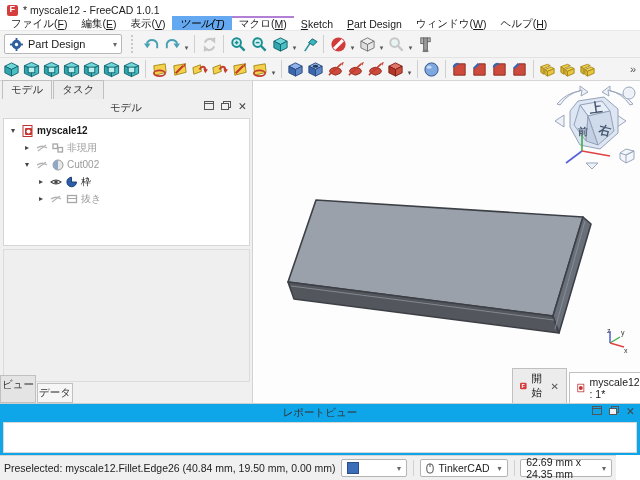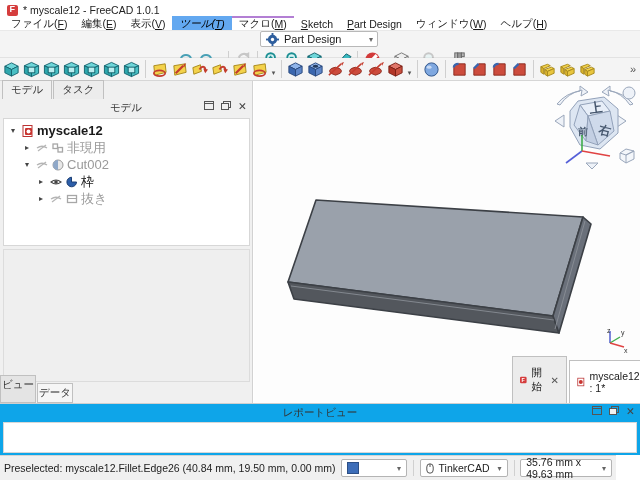--- a/index.html
+++ b/index.html
@@ -16,21 +16,21 @@
   
   .menubar{position:absolute;left:0;top:16px;width:640px;height:15px;background:#ffffff;
            display:flex;align-items:stretch;padding-left:4px;border-bottom:1px solid #e9e9e9;box-sizing:border-box;}
   .menubar .mitem{padding:1px 7px 0 7px;display:flex;align-items:center;cursor:default;white-space:nowrap;font-size:10.5px;}
   .menubar .mitem.active{background:#63a8f0;color:#000;font-style:italic;}
   .menubar .mitem.macro{box-shadow:inset 0 2px 0 #b37fd4;}
   .mn u{text-decoration:underline;}
 
   
   .tb{position:absolute;left:0;width:640px;background:#f4f4f4;display:flex;align-items:center;box-sizing:border-box;}
-  .tb1{top:31px;height:27px;border-bottom:1px solid #e2e2e2;padding-left:4px;gap:1px;flex-direction:column;}
+  .tb1{top:31px;height:27px;border-bottom:1px solid #e2e2e2;padding-left:4px;gap:1px;}
   .tb2{top:58px;height:23px;border-bottom:1px solid #d6d6d6;padding-left:2px;gap:1px;}
   .handle{width:5px;height:70%;border-left:2px dotted #c9c9c9;margin:0 2px;}
   .icon{width:20px;height:20px;display:inline-flex;align-items:center;justify-content:center;border-radius:2px;}
   .tb2 .icon{width:19px;height:19px;}
   .icon svg{display:block;}
   .icon.disabled{opacity:.42;}
   .dd{width:7px;height:18px;display:inline-flex;align-items:flex-end;justify-content:center;color:#555;font-size:7px;padding-bottom:3px;}
   .sep{width:1px;height:18px;background:#cfcfcf;margin:0 3px;}
   .wbcombo{height:20px;background:#fff;border:1px solid #b8b8b8;border-radius:2px;display:flex;align-items:center;
            gap:5px;padding:0 4px;margin-right:6px;width:118px;box-sizing:border-box;}
@@ -43,38 +43,38 @@
   .ptabs{display:flex;height:18px;align-items:flex-end;padding-left:2px;gap:1px;}
   .ptab{padding:2px 8px;font-size:10.5px;border:1px solid #c0c0c0;border-bottom:none;background:#ececec;color:#333;}
   .ptab.active{background:#f0f0f0;border-color:#c0c0c0;}
   .dockhdr{height:17px;display:flex;align-items:center;justify-content:center;position:relative;font-size:10.5px;color:#333;}
   .dockbtns{position:absolute;right:4px;top:1px;display:flex;gap:6px;align-items:center;}
   .dockbtns .db{width:11px;height:11px;display:flex;align-items:center;justify-content:center;color:#444;}
   .tree{position:absolute;left:3px;top:37px;width:247px;height:128px;background:#ffffff;border:1px solid #d7d7d7;
         padding-top:3px;box-sizing:border-box;overflow:hidden;}
   .trow{display:flex;align-items:center;height:17px;gap:3px;white-space:nowrap;}
   .trow .twig{width:10px;text-align:center;color:#444;font-size:8px;flex:0 0 auto;}
-  .trow .lbl{font-size:13px;}
+  .trow .lbl{font-size:10px;}
   .trow.dim .lbl{color:#9a9a9a;}
   .trow.bold .lbl{font-weight:bold;}
   .ticon{width:13px;height:13px;display:inline-flex;align-items:center;justify-content:center;flex:0 0 auto;}
   .props{position:absolute;left:3px;top:168px;width:247px;height:133px;background:#efefef;border:1px solid #dcdcdc;box-sizing:border-box;}
   .btabs{position:absolute;left:0px;bottom:0px;display:flex;gap:1px;padding-left:0;}
   .btab{padding:2px 1px;font-size:10.5px;border:1px solid #c0c0c0;background:#e4e4e4;color:#333;}
   .btab.active{background:#f6f6f6;margin-top:8px;}
 
   
   .viewport{position:absolute;left:254px;top:81px;width:386px;height:322px;background:#fdfdfd;overflow:hidden;}
   .navwrap{position:absolute;right:2px;top:2px;}
   .axiswrap{position:absolute;right:12px;bottom:48px;}
   .object3d{position:absolute;left:10px;top:105px;}
 
   
   .mditabs{position:absolute;left:258px;bottom:0;display:flex;gap:2px;align-items:flex-end;}
-  .mtab{display:flex;align-items:center;gap:5px;padding:9px 7px;font-size:10.5px;border:1px solid #c0c0c0;border-bottom:none;background:#ececec;}
+  .mtab{display:flex;align-items:center;gap:5px;padding:3px 7px;font-size:10.5px;border:1px solid #c0c0c0;border-bottom:none;background:#ececec;}
   .mtab.active{background:#ffffff;}
   .mtab .tclose{color:#555;font-size:10px;}
   .mtab .ticon8{width:10px;height:10px;}
 
   
   .report{position:absolute;left:0;top:403px;width:640px;height:52px;background:#0ea5e9;border-top:1px solid #cfcfcf;box-sizing:border-box;}
   .report .rhdr{height:17px;display:flex;align-items:center;justify-content:center;position:relative;font-size:10.5px;color:#333;}
   .report .rbody{position:absolute;left:3px;top:18px;width:634px;height:31px;background:#ffffff;border:1px solid #d7d7d7;box-sizing:border-box;}
 
   
@@ -647,19 +647,19 @@
       <span class="scombo">
         <svg width="8" height="11" viewBox="0 0 8 11">
             <rect x="0.8" y="0.8" width="6.4" height="9.4" rx="3.2" fill="none" stroke="#555"></rect>
             <line x1="4" y1="1" x2="4" y2="4" stroke="#555"></line>
           </svg>
         <span>TinkerCAD</span>
         <span class="arrow">▾</span>
       </span>
       <span class="vline"></span>
       <span class="scombo">
-        <span>35.76 mm x 49.63 mm</span>
+        <span>62.69 mm x 24.35 mm</span>
         <span class="arrow">▾</span>
       </span>
     </span>
   </div>
 
 </div>
 
 </body></html>

